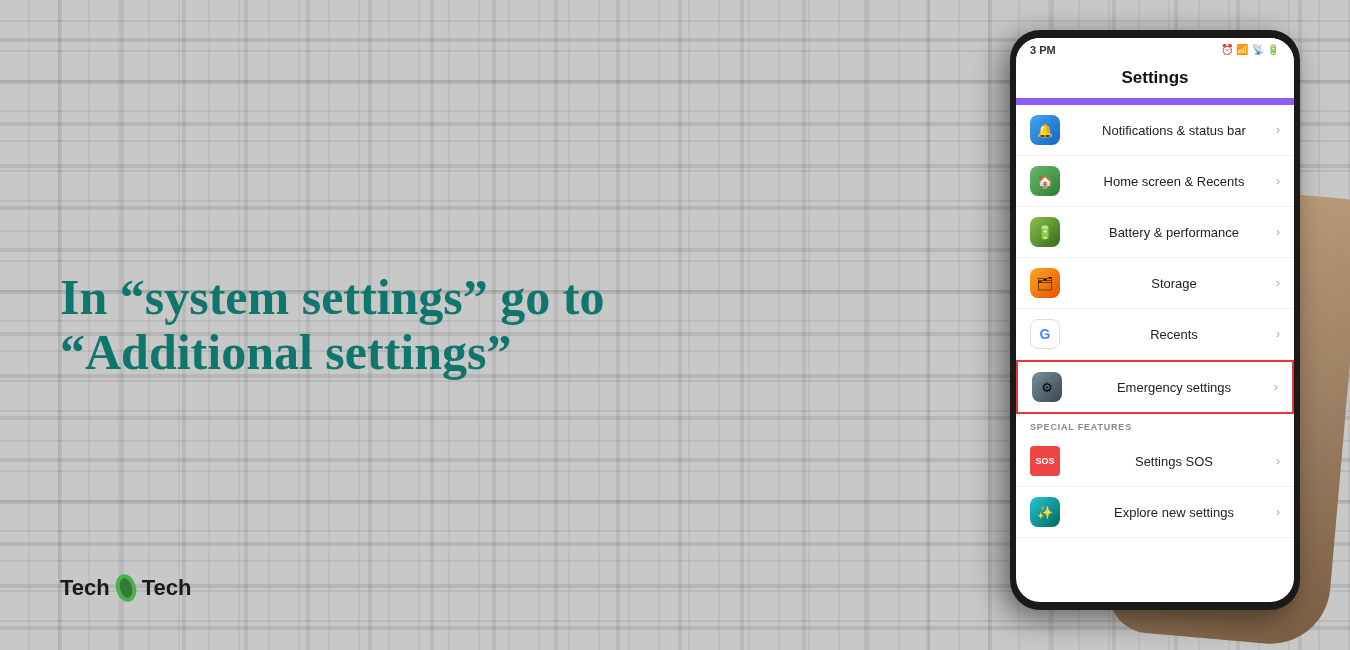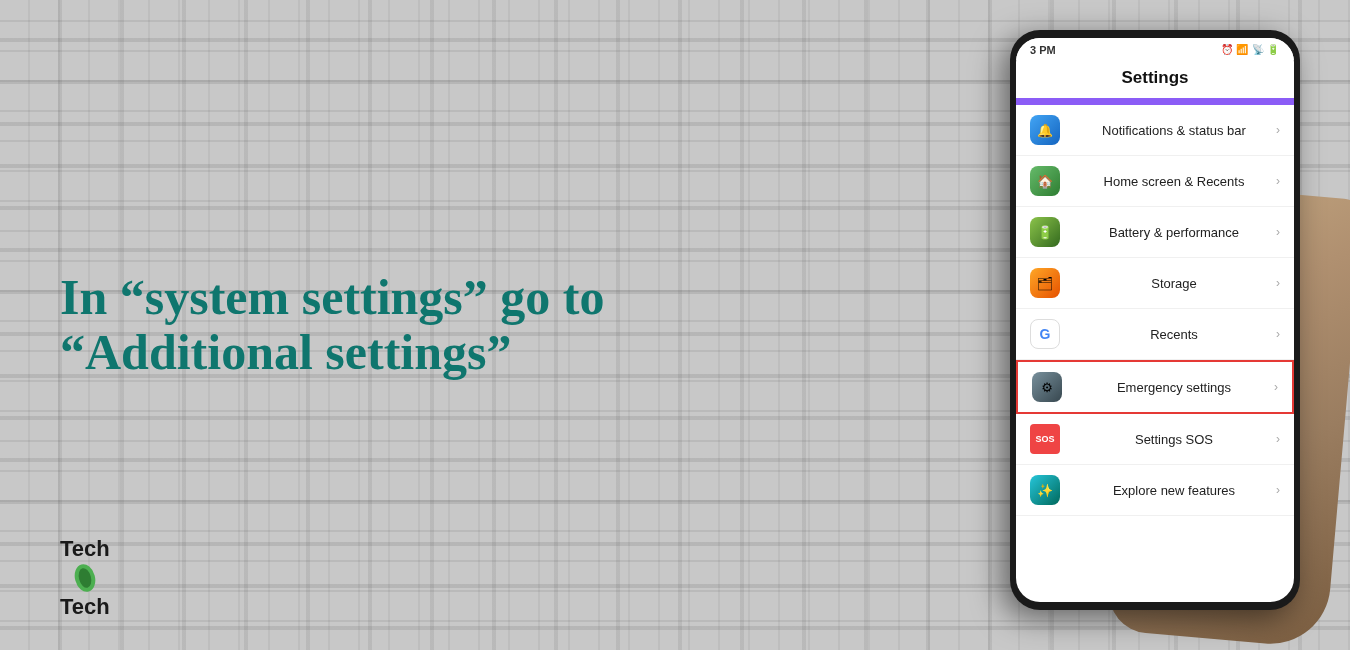--- a/index.html
+++ b/index.html
@@ -74,26 +74,25 @@
       font-size: 50px;
       font-weight: 900;
       color: #0f766e;
       line-height: 1.1;
       font-family: Georgia, 'Times New Roman', serif;
     }
 
     
     .brand-logo {
       position: absolute;
-      bottom: 30px;
+      bottom: 46px;
       left: 60px;
       display: flex;
       align-items: center;
       gap: 0px;
-      flex-direction: column;
     }
 
     .brand-text-tech {
       font-size: 22px;
       font-weight: 700;
       color: #1a1a1a;
       font-family: Arial, sans-serif;
     }
 
     .brand-leaf {
@@ -334,36 +333,37 @@
         <div class="settings-item item-highlighted">
           <div class="item-icon" style="background:linear-gradient(135deg,#78909C,#37474F)">
             <span style="font-size:13px">⚙</span>
           </div>
           <span class="item-label">Emergency settings</span>
           <span class="item-arrow">›</span>
         </div>
 
       </div>
 
+      <div class="section-label">SPECIAL FEATURES</div>
 
       <div class="settings-list">
 
         <div class="settings-item">
           <div class="item-icon" style="background:#ef4444;color:#fff;font-size:9px;font-weight:700;font-family:Arial;border-radius:4px;">
             SOS
           </div>
           <span class="item-label">Settings SOS</span>
           <span class="item-arrow">›</span>
         </div>
 
         <div class="settings-item">
           <div class="item-icon" style="background:linear-gradient(135deg,#26C6DA,#00695C)">
             <span style="font-size:13px">✨</span>
           </div>
-          <span class="item-label">Explore new features</span>
+          <span class="item-label">Explore new settings</span>
           <span class="item-arrow">›</span>
         </div>
       </div>
 
 
     </div>
   </div>
 </div>
 
 </body></html>

